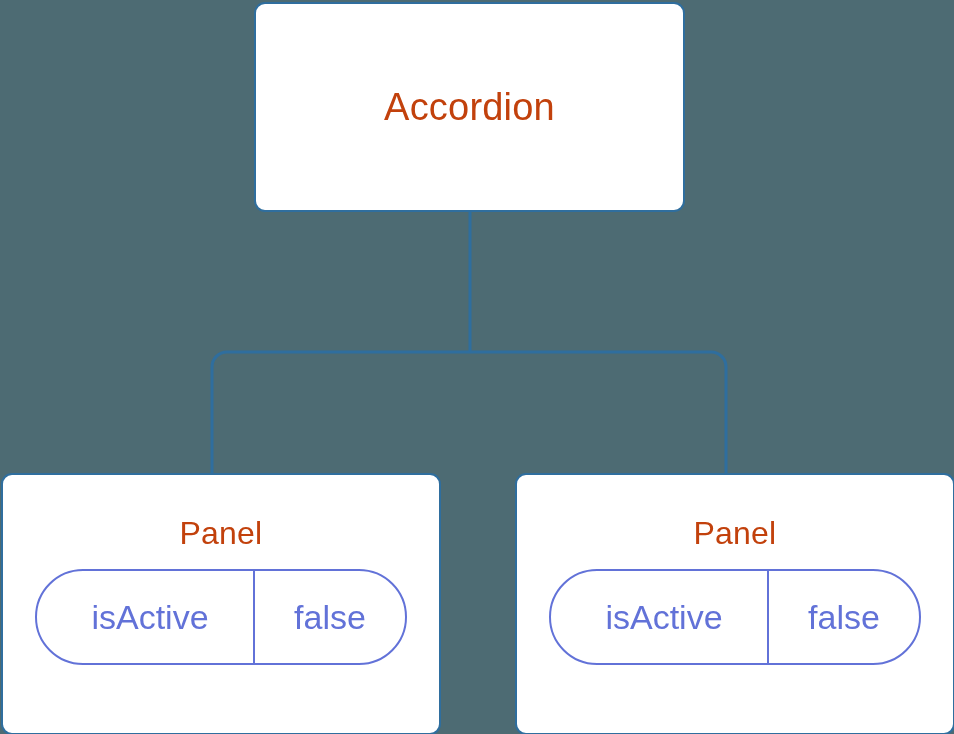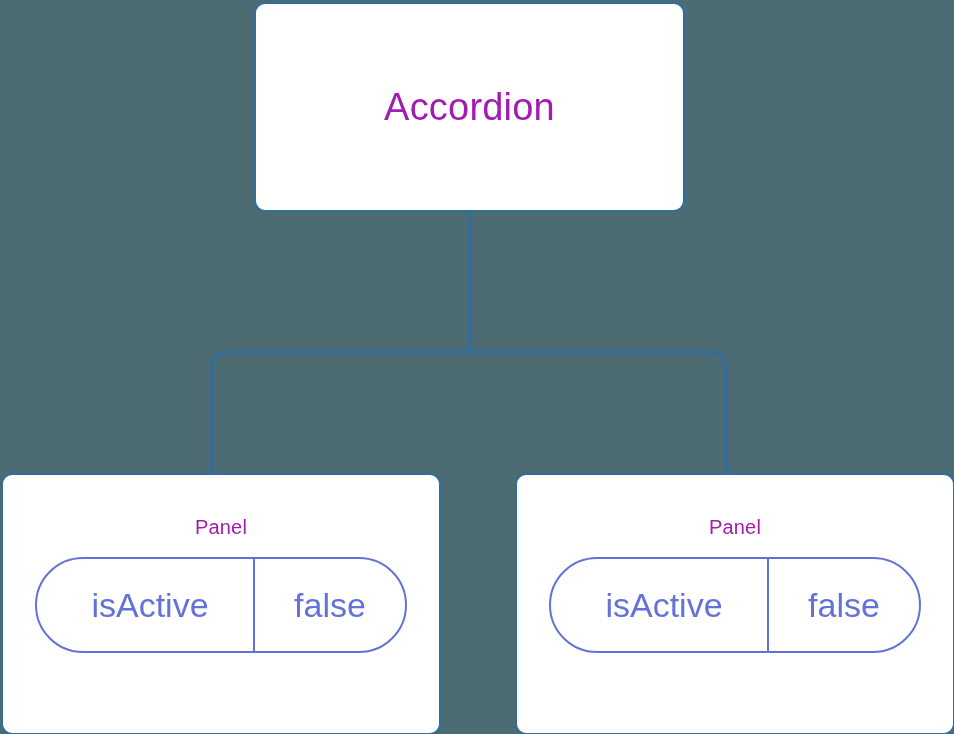--- a/index.html
+++ b/index.html
@@ -57,29 +57,29 @@
     width: 440px;
     height: 262px;
     justify-content: flex-start;
     padding-top: 42px;
   }
 
   .node-child-left  { left: 1px; }
   .node-child-right { left: 515px; }
 
   .node-title {
-    color: #a21caf;
+    color: #c2410c;
     font-size: 38px;
     line-height: 1;
     letter-spacing: 0.2px;
     white-space: nowrap;
   }
 
   .node-child .node-title {
-    font-size: 20px;
+    font-size: 32px;
   }
 
   
   .state-pill {
     margin-top: 20px;
     display: flex;
     align-items: stretch;
     box-sizing: border-box;
     border: 2px solid #6272d8;
     border-radius: 999px;

